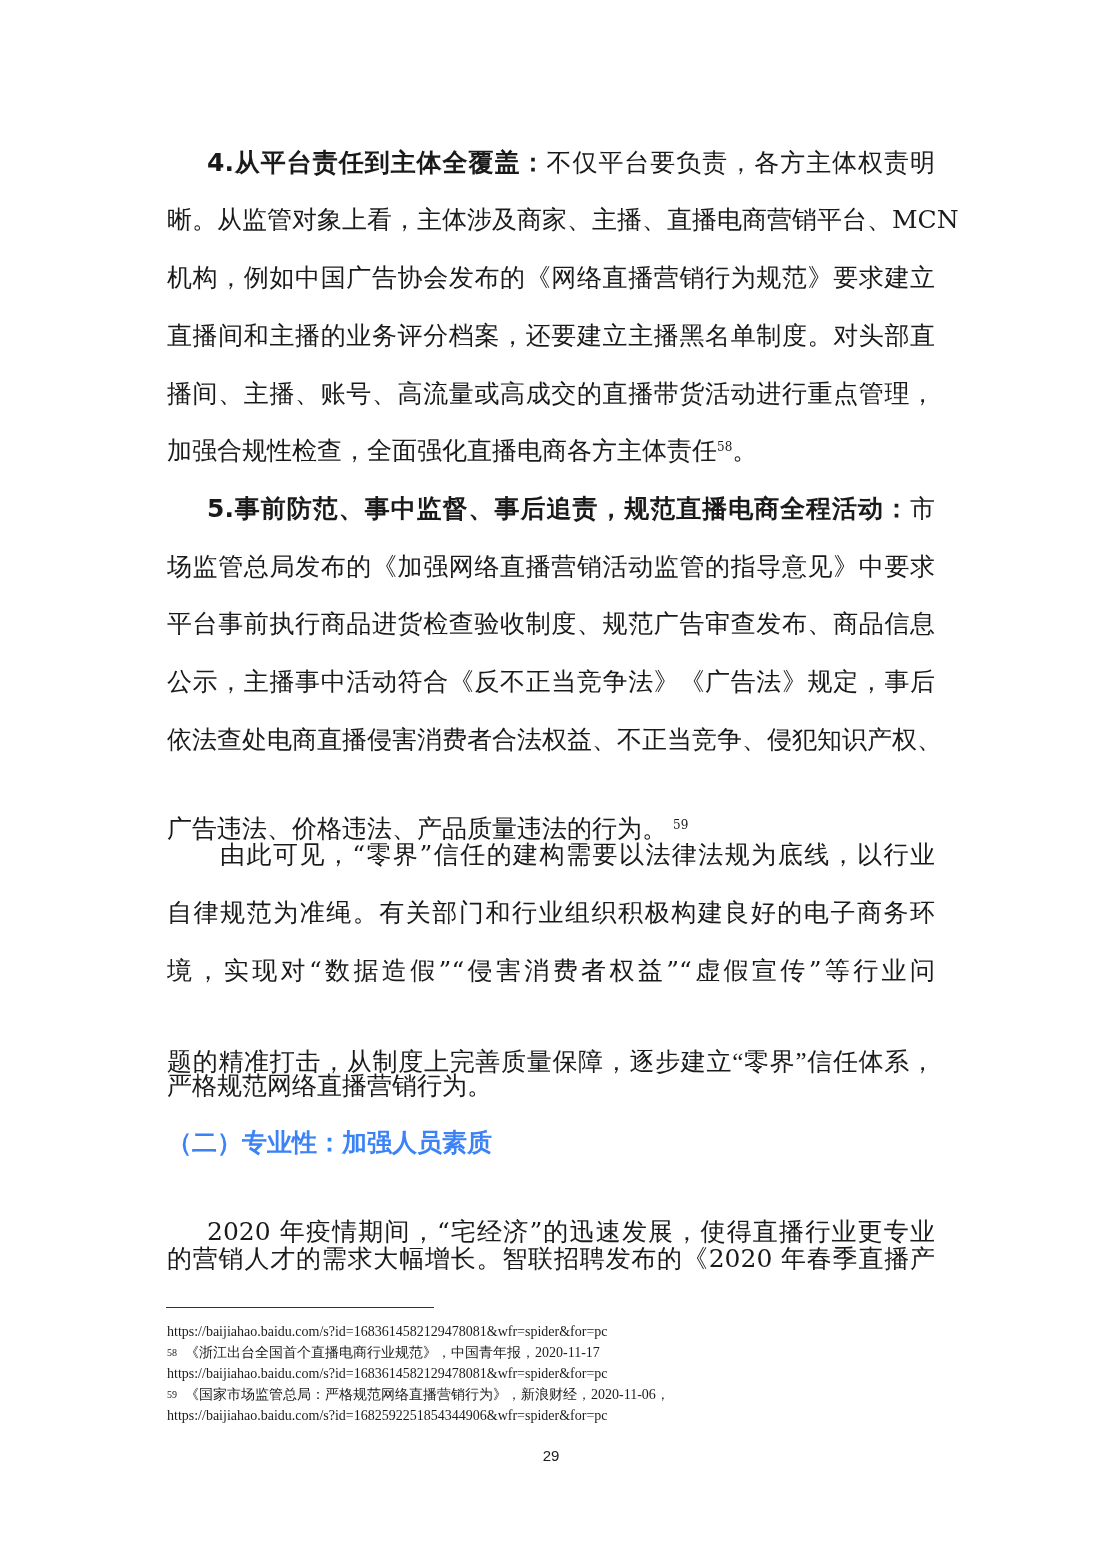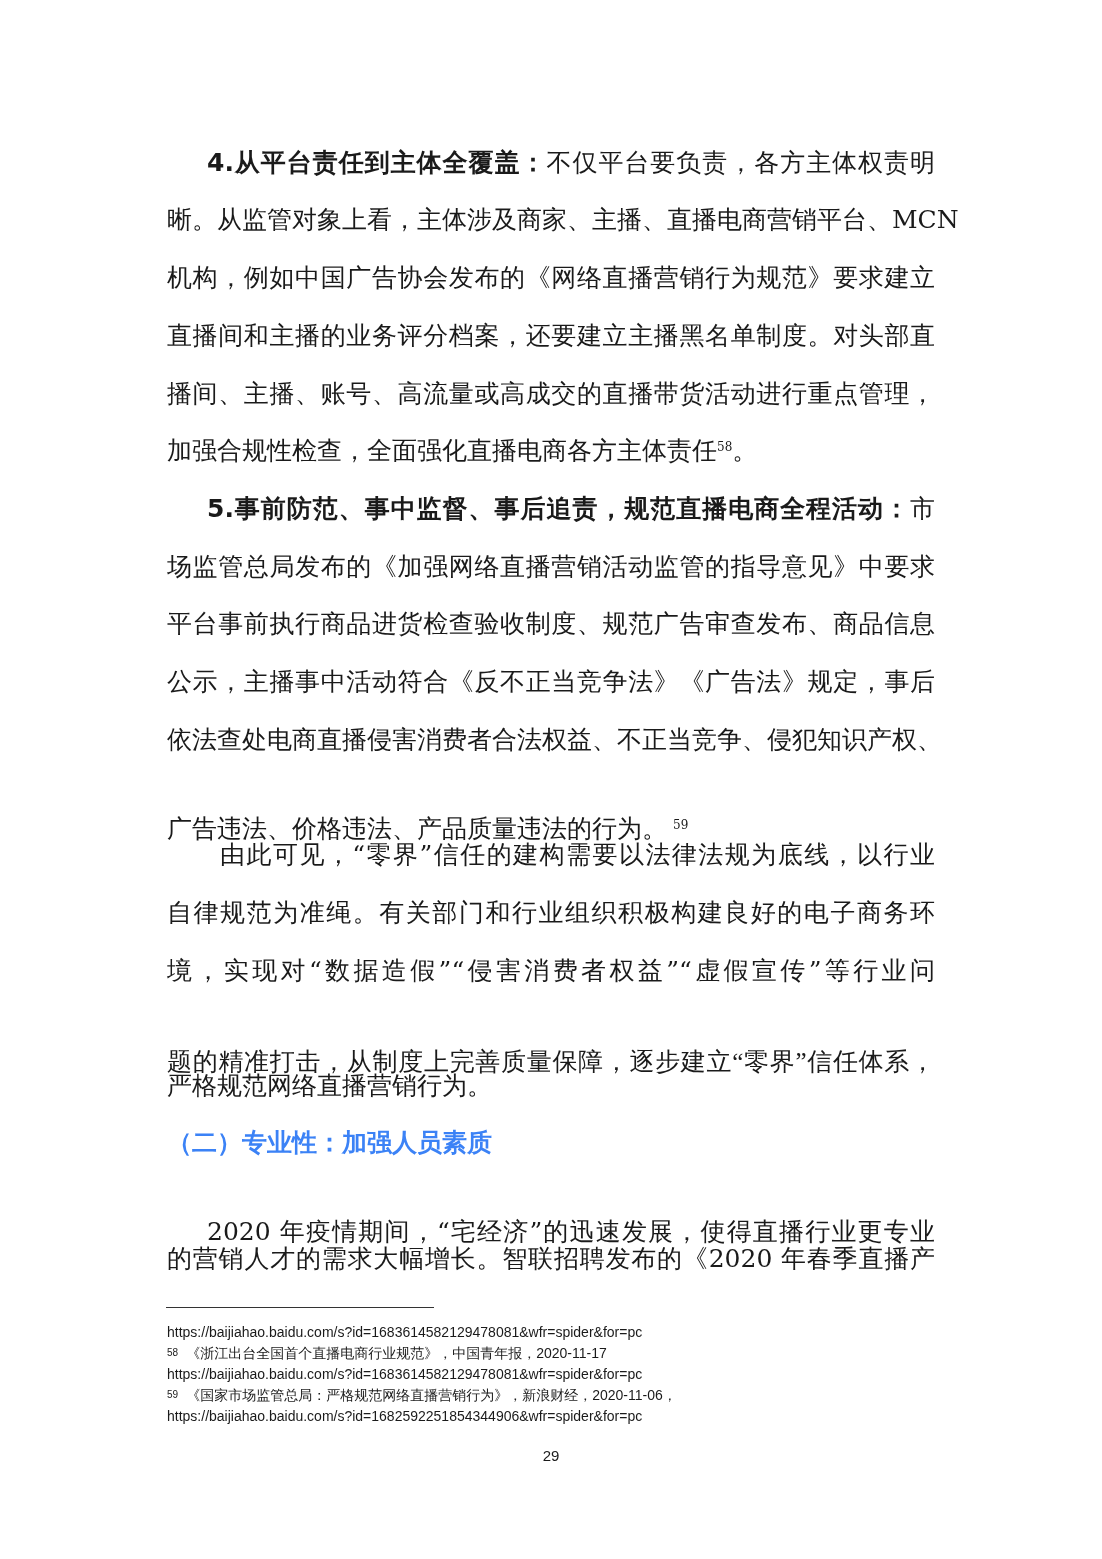--- a/index.html
+++ b/index.html
@@ -16,21 +16,21 @@
   .line.indent { left: 207px; width: 728px; }
   .line.indent2 { left: 220px; width: 715px; }
   .b { font-weight: bold; font-family: "DejaVu Sans", "Liberation Sans", sans-serif; }
   sup { font-size: 12px; vertical-align: top; position: relative; top: -4px; }
   .heading {
     position: absolute; left: 167px; font-family: "DejaVu Sans", "Liberation Sans", sans-serif;
     font-weight: bold; font-size: 25px; line-height: 30px; color: #3b82f6; white-space: nowrap;
   }
   .rule { position: absolute; left: 166px; top: 1307px; width: 268px; height: 1px; background: #333333; }
   .fn {
-    position: absolute; left: 167px; font-family: Liberation Sans, sans-serif;
+    position: absolute; left: 167px; font-family: Liberation Serif, serif;
     font-size: 14px; line-height: 18px; color: #1a1a1a; white-space: nowrap;
   }
   .fn .num { font-size: 10px; vertical-align: top; margin-right: 8px; }
   .pagenum {
     position: absolute; left: 0; width: 1102px; top: 1447px; text-align: center;
     font-family: "Liberation Sans", "DejaVu Sans", sans-serif; font-size: 15px; color: #1a1a1a;
   }
 </style>
 </head>
 <body>

